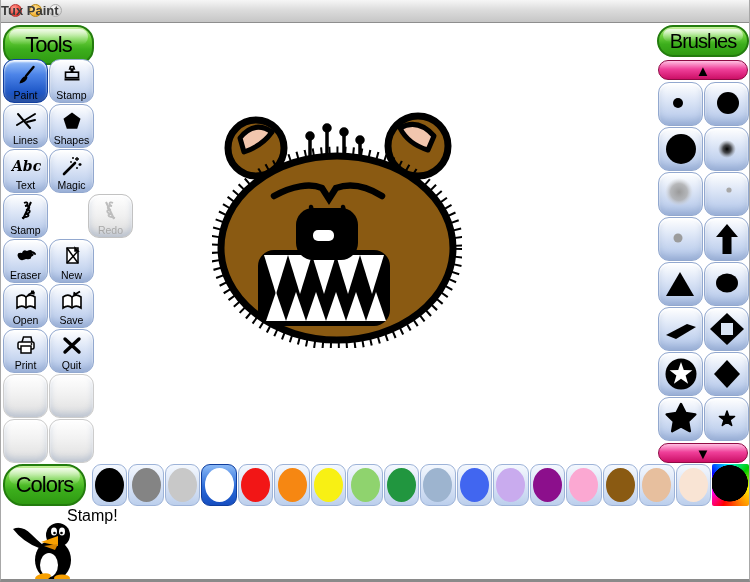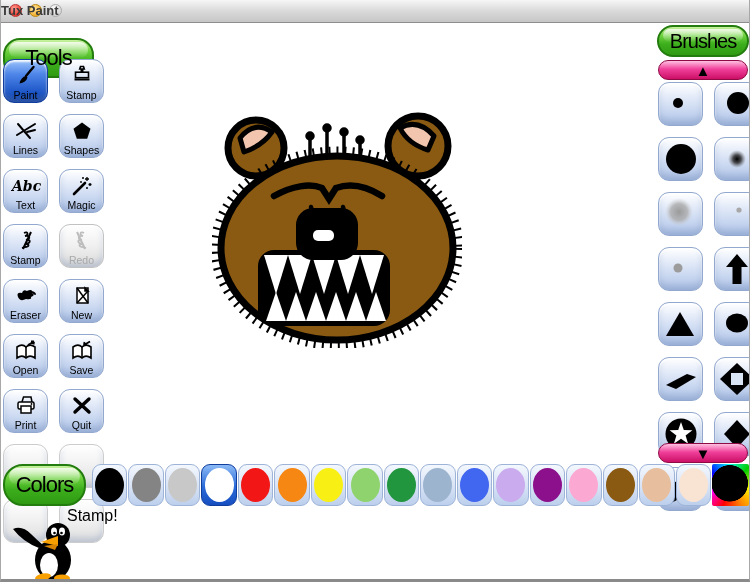--- a/index.html
+++ b/index.html
@@ -48,27 +48,28 @@
     font-size:10.5px;color:#000;
   }
   .btn .ic{margin-bottom:10px;}
   .btn.selected{
     background:linear-gradient(180deg,#9cc3fa 0%,#4c84e8 35%,#1a53c4 80%,#123f9e 100%);
     border-color:#123f9e;
   }
   .btn.disabled{
     background:linear-gradient(180deg,#ffffff 0%,#f0f0f0 50%,#dadada 100%);
     border-color:#c2c2c2;
+    margin-left:39px;
   }
   .btn.disabled .lbl{color:#a8a8a8;}
   .btn.empty{
     background:linear-gradient(180deg,#ffffff 0%,#f2f2f2 45%,#dedede 100%);
     border-color:#cccccc;
   }
-  .grid{position:absolute;display:grid;grid-template-columns:45px 45px;gap:11px;}
+  .grid{position:absolute;display:grid;grid-template-columns:45px 45px;gap:1px;}
   
   .scrollpill{
     position:absolute;width:90px;height:20px;border-radius:11px;box-sizing:border-box;
     border:1px solid #8f0a44;
     background:linear-gradient(180deg,#ffc0e2 0%,#f0409a 45%,#cc0f66 100%);
     display:flex;align-items:center;justify-content:center;
     font-size:15px;line-height:1;color:#000;
   }
   
   .swatch-row{position:absolute;left:91px;top:464px;right:0;height:42px;display:flex;gap:1px;}
@@ -145,21 +146,21 @@
         <polygon points="114,213 124,184 134,213"></polygon>
         <polygon points="134,213 144,184 154,213"></polygon>
         <polygon points="154,213 164,184 174,213"></polygon>
       </g>
 
       <rect x="84" y="100" width="62" height="52" rx="17" fill="#000"></rect>
       <rect x="101" y="122" width="21" height="11" rx="5" fill="#fff"></rect>
     </svg>
   </div>
 
-  <div class="pill" style="left:2px;top:38px;width:91px;height:40px;">
+  <div class="pill" style="left:2px;top:25px;width:91px;height:40px;">
     <span>Tools</span>
   </div>
 
   <div class="grid" style="left:2px;top:59px;">
     <div class="btn selected">
       <svg class="ic" width="26" height="24" viewBox="0 0 24 24">
         <line x1="19.5" y1="3" x2="12" y2="12" stroke="#000" stroke-width="2.4" stroke-linecap="round"></line>
         <path d="M12,12 Q7,13 5.5,19.5 Q12,18.5 13.5,13.5 Z" fill="#000"></path>
       </svg>
       <div class="lbl">Paint</div>

